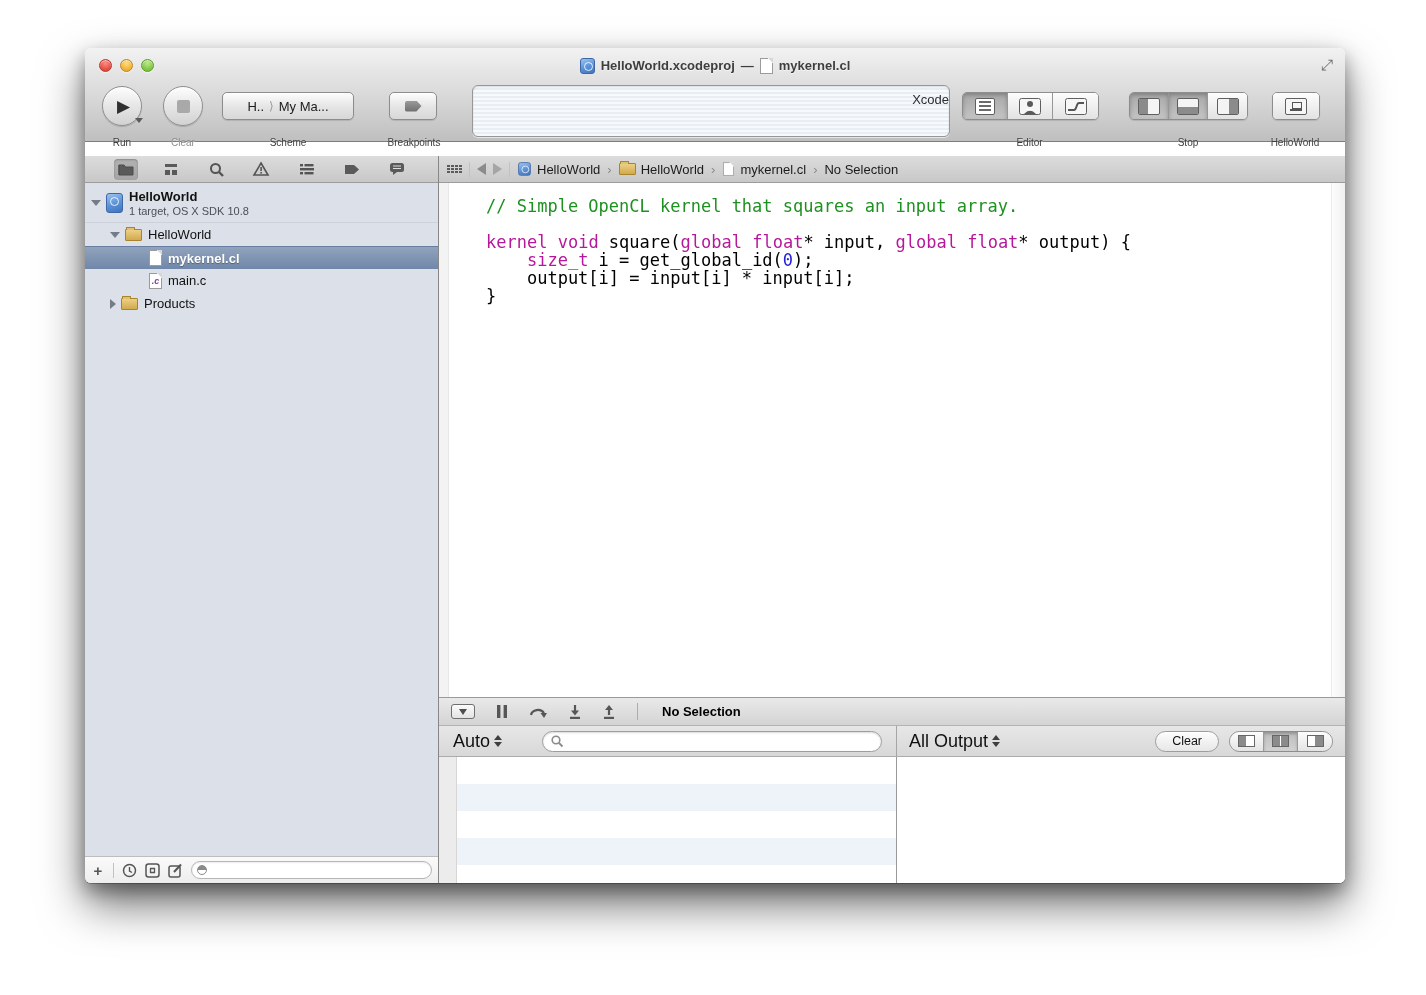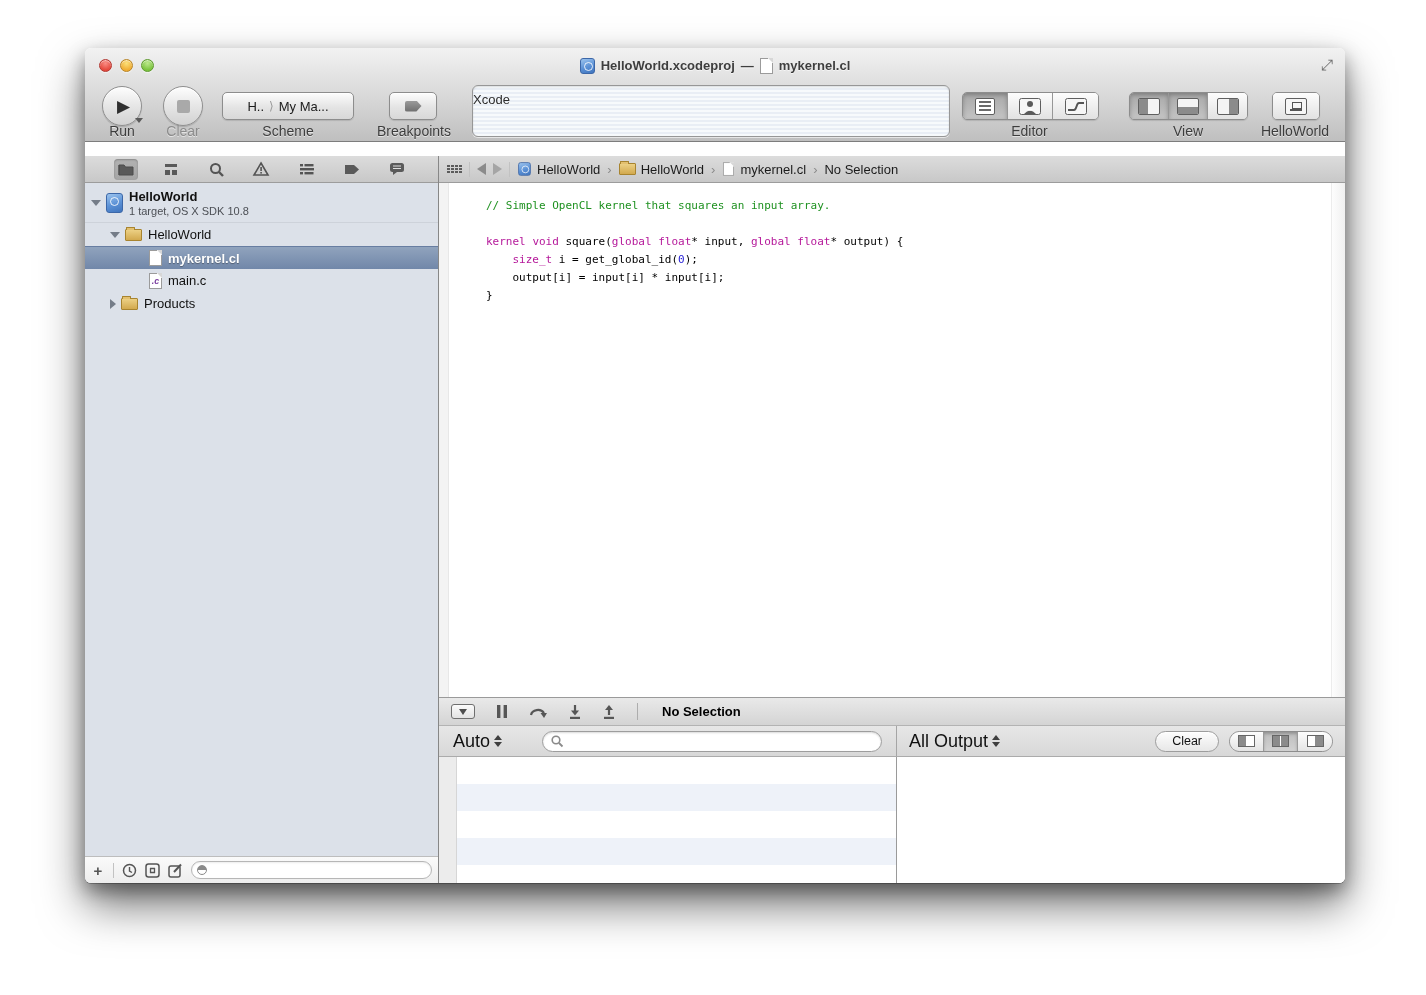--- a/index.html
+++ b/index.html
@@ -26,40 +26,40 @@
   
   .ic-xcodeproj{width:15px;height:16px;border-radius:3px;background:linear-gradient(160deg,#9cc4ee 0%,#5b91d6 55%,#3f74bd 100%);
     border:1px solid #3c67a8;position:relative;}
   .ic-xcodeproj:before{content:"";position:absolute;left:3px;top:3px;width:7px;height:7px;border:1px solid rgba(255,255,255,.85);border-radius:50%;}
   .ic-doc{width:13px;height:16px;background:#fff;border:1px solid #9b9b9b;position:relative;}
   .ic-doc:before{content:"";position:absolute;right:-1px;top:-1px;border-style:solid;border-width:0 5px 5px 0;border-color:#fff #d7d7d7;}
   .ic-doc .c{position:absolute;left:0;right:0;top:2px;text-align:center;font-size:9px;color:#7b3fa0;font-weight:bold;font-style:italic;}
 
   
   .toolbar{position:absolute;left:0;top:35px;right:0;height:72px;}
-  .tlabel{position:absolute;top:40px;font-size:14px;color:#3d3d3d;text-shadow:0 1px 0 rgba(255,255,255,.55);text-align:center;}
+  .tlabel{position:absolute;top:54px;font-size:10px;color:#3d3d3d;text-shadow:0 1px 0 rgba(255,255,255,.55);text-align:center;}
   .circlebtn{position:absolute;top:3px;width:40px;height:40px;border-radius:50%;
     background:linear-gradient(180deg,#fefefe 0%,#e8e8e8 45%,#d2d2d2 100%);
     border:1px solid #8f8f8f;box-shadow:inset 0 1px 0 #fff,0 1px 1px rgba(0,0,0,.15);
     display:flex;align-items:center;justify-content:center;cursor:pointer;}
   .runglyph{font-size:17px;color:#2f2f2f;margin-left:3px;}
   .runcaret{position:absolute;right:-2px;bottom:2px;width:0;height:0;border-left:4px solid transparent;border-right:4px solid transparent;border-top:5px solid #5a5a5a;}
   .stopglyph{width:13px;height:13px;background:#a9a9a9;border-radius:2px;}
   .pushbtn{position:absolute;top:9px;height:28px;border-radius:5px;
     background:linear-gradient(180deg,#fdfdfd,#e4e4e4 55%,#d8d8d8);
     border:1px solid #8d8d8d;box-shadow:inset 0 1px 0 #fff,0 1px 1px rgba(0,0,0,.12);
     display:flex;align-items:center;justify-content:center;gap:5px;font-size:13px;color:#1c1c1c;cursor:pointer;}
   .scheme-sep{color:#9a9a9a;font-size:12px;}
   .bp-tag{width:17px;height:11px;background:linear-gradient(180deg,#9a9a9a,#6e6e6e);
     clip-path:polygon(0 0,70% 0,100% 50%,70% 100%,0 100%);border-radius:2px;}
   .activity{position:absolute;left:387px;top:2px;width:478px;height:52px;border-radius:6px;
     border:1px solid #979797;
     background:repeating-linear-gradient(180deg,#f7fafc 0 2px,#e9eef5 2px 4px);
     box-shadow:inset 0 1px 2px rgba(0,0,0,.12),0 1px 0 rgba(255,255,255,.6);
-    text-align:left;}
+    text-align:right;}
   .activity .appname{font-size:13px;color:#2d2d2d;margin-top:6px;}
 
   
   .seg{position:absolute;top:9px;height:28px;display:flex;border:1px solid #8d8d8d;border-radius:5px;overflow:hidden;
     box-shadow:inset 0 1px 0 rgba(255,255,255,.7),0 1px 1px rgba(0,0,0,.12);}
   .seg .s{width:45px;display:flex;align-items:center;justify-content:center;cursor:pointer;
     background:linear-gradient(180deg,#fdfdfd,#e2e2e2);border-right:1px solid #979797;}
   .seg .s:last-child{border-right:none;}
   .seg .s.on{background:linear-gradient(180deg,#a8a8a8,#c4c4c4);box-shadow:inset 0 2px 4px rgba(0,0,0,.25);}
   .mini-sq{width:22px;height:17px;border:1px solid #5f5f5f;background:#f4f4f4;border-radius:2px;position:relative;overflow:hidden;}
@@ -118,21 +118,21 @@
   .navtri.back{border-top:6px solid transparent;border-bottom:6px solid transparent;border-right:9px solid #8b8b8b;}
   .navtri.fwd{border-top:6px solid transparent;border-bottom:6px solid transparent;border-left:9px solid #a5a5a5;}
   .crumb{display:flex;align-items:center;gap:5px;cursor:pointer;white-space:nowrap;}
   .crumbsep{color:#8a8a8a;font-size:13px;}
   .jb-doc{transform:scale(.85);}
 
   
   .editor{flex:1;position:relative;background:#fff;overflow:hidden;}
   .ribbon{position:absolute;left:0;top:0;bottom:0;width:10px;background:#f3f3f3;border-right:1px solid #e7e7e7;}
   .scrolltrack{position:absolute;right:0;top:0;bottom:0;width:14px;background:linear-gradient(90deg,#fdfdfd,#f0f0f0);border-left:1px solid #ececec;}
-  .code{position:absolute;left:47px;top:14px;right:20px;font-family:"DejaVu Sans Mono",monospace;font-size:11px;line-height:18px;white-space:pre;}
+  .code{position:absolute;left:47px;top:14px;right:20px;font-family:"DejaVu Sans Mono",monospace;font-size:17px;line-height:18px;white-space:pre;}
   .tok-pl{color:#000;}
   .tok-kw{color:var(--kw,#b5189a);}
   .tok-com{color:var(--com,#1e9120);}
   .tok-num{color:var(--num,#2721d8);}
 
   
   .dbgbar1{height:29px;background:linear-gradient(180deg,#e9e9e9,#d4d4d4);border-top:1px solid #9a9a9a;border-bottom:1px solid #b3b3b3;
     display:flex;align-items:center;padding:0 12px;gap:22px;color:#4f4f4f;}
   .dbgtoggle{width:24px;height:15px;border:1px solid #6f6f6f;border-radius:3px;background:linear-gradient(180deg,#fbfbfb,#e3e3e3);
     display:flex;align-items:center;justify-content:center;cursor:pointer;}
@@ -256,21 +256,21 @@
           <span class="mini-sq">
               <span class="fillB"></span>
             </span>
         </div>
         <div class="s" style="width:39px;">
           <span class="mini-sq">
               <span class="fillR"></span>
             </span>
         </div>
       </div>
-      <div class="tlabel" style="left:1044px;width:118px;">View</div>
+      <div class="tlabel" style="left:1044px;width:118px;">Stop</div>
 
       <div class="seg" style="left:1187px;">
         <div class="s" style="width:46px;">
           <span class="organizer-ic"></span>
         </div>
       </div>
       <div class="tlabel" style="left:1157px;width:106px;">HelloWorld</div>
     </div>
   </div>
 

